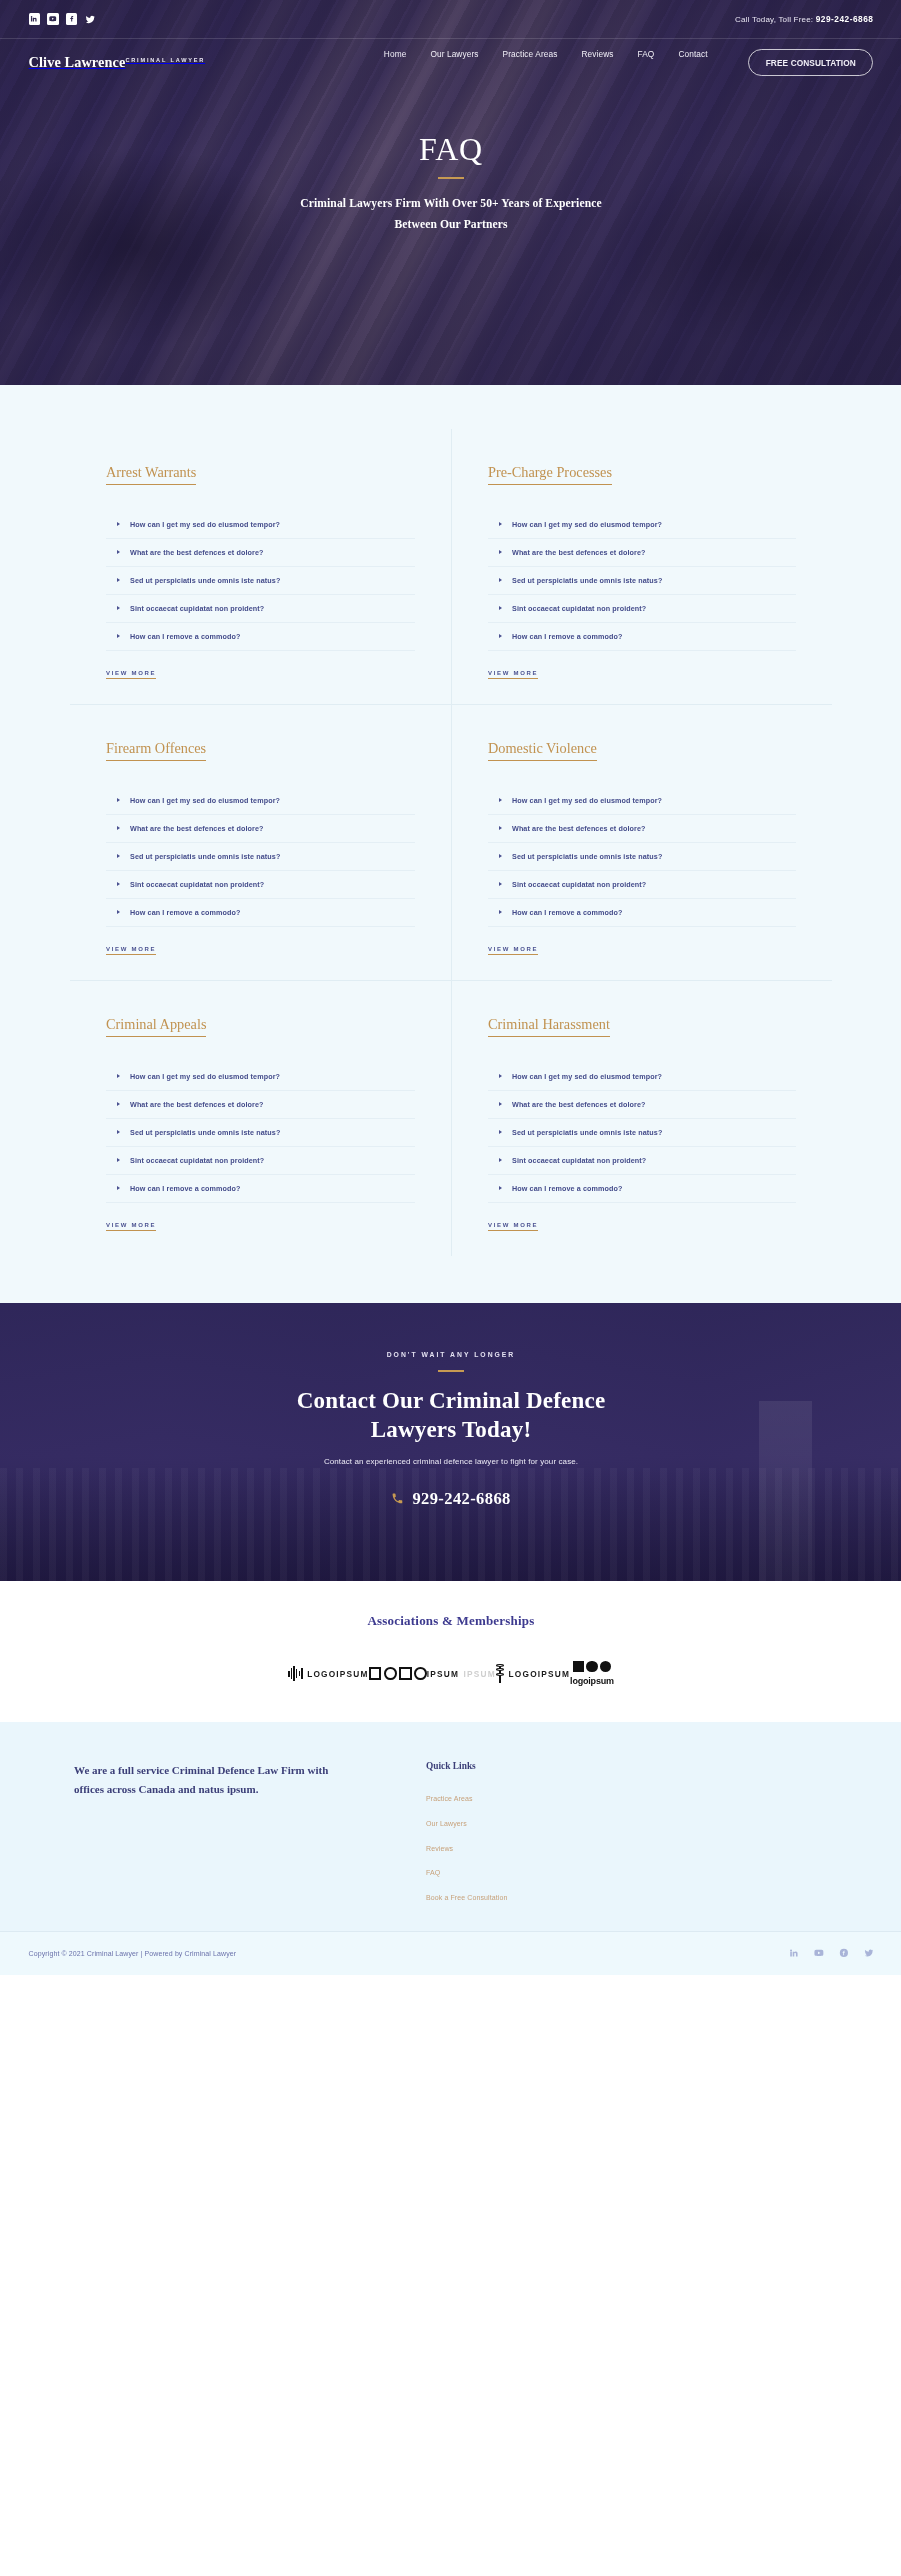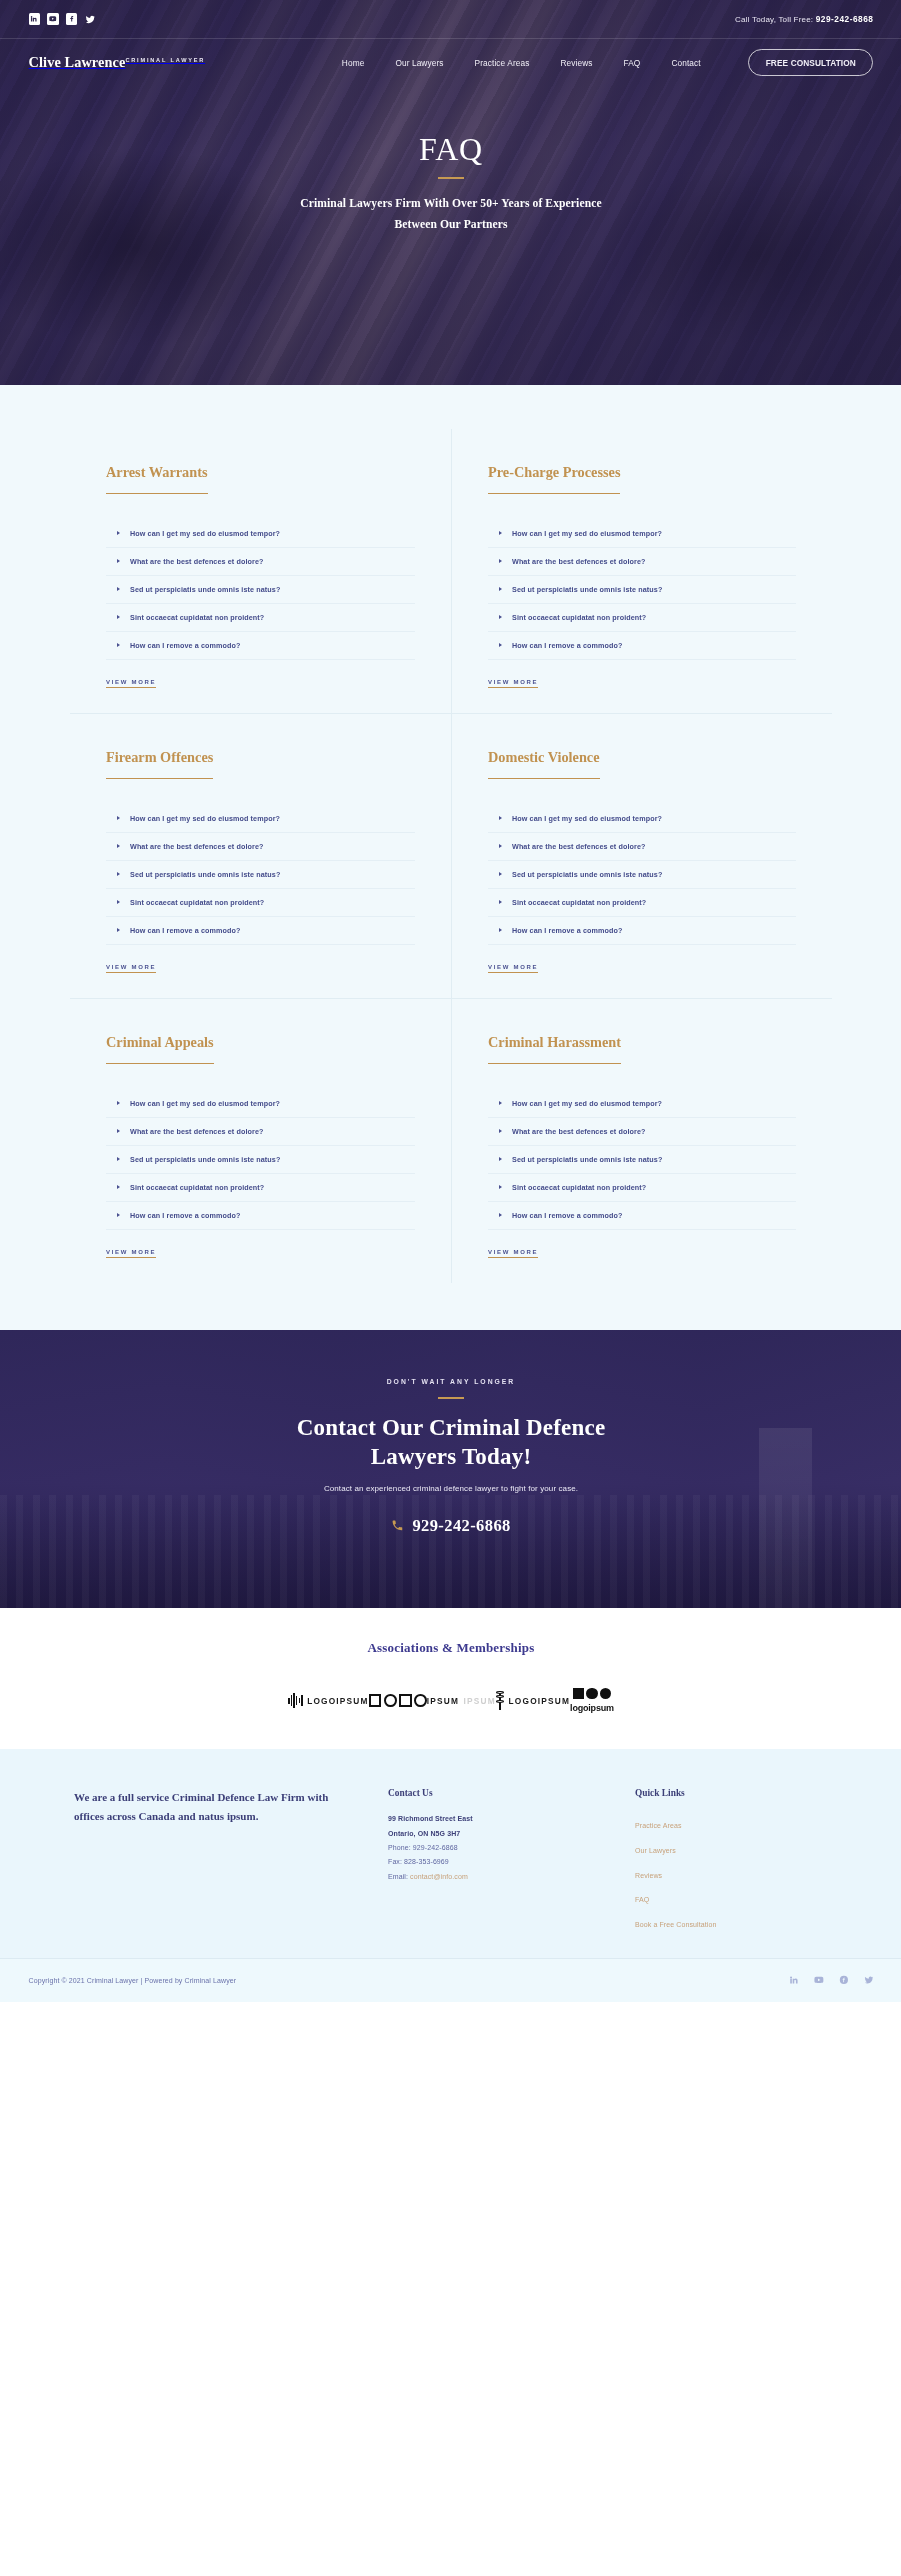--- a/index.html
+++ b/index.html
@@ -70,21 +70,21 @@
   }
   .brand { display:flex; flex-direction:row; justify-content:center; }
   .brand-name {
     font-family:"Liberation Serif", serif;
     font-weight:700; font-size:14.3px; color:#fff; line-height:1.05;
     letter-spacing:0.1px;
   }
   .brand-sub {
     font-size:5.6px; letter-spacing:1.8px; color:#ece9f5; margin-top:2.3px; font-weight:600;
   }
-  .nav { margin-left:auto; display:flex; align-items:center; gap:31px; }
+  .nav { margin-left:auto; display:flex; gap:24px; }
   .nav a {
     color:#f2f0f8; text-decoration:none; font-size:8.3px; letter-spacing:0.1px; white-space:nowrap;
   }
   .btn-consult {
     margin-left:16.5px;
     border:0.8px solid rgba(255,255,255,.75);
     border-radius:19.5px;
     padding:7.5px 16.5px;
     color:#fff; font-size:6.4px; letter-spacing:1.3px; font-weight:600;
     text-decoration:none; white-space:nowrap;
@@ -107,23 +107,23 @@
 
   
   .faq-section { background:#f1f9fc; padding:44px 0 47px; }
   .faq-wrap { width:762px; margin:0 auto; }
   .faq-grid { display:grid; grid-template-columns:1fr 1fr; }
   .faq-card { padding:35px 36px 25.5px 36px; position:relative; }
   .faq-card.bl { border-left:0.8px solid #e0edf3; }
   .faq-card.bb { border-bottom:0.8px solid #e0edf3; }
   .faq-title {
     font-family:"Liberation Serif", serif;
-    font-size:14.3px; font-weight:700; color:#c19250;
+    font-size:14.3px; font-weight:400; color:#c19250;
     border-bottom:1.1px solid #c19250;
-    display:inline-block; padding-bottom:12px;
+    display:inline-block; padding-bottom:3px;
     margin-bottom:25.5px;
   }
   .q-list { list-style:none; }
   .q-item {
     display:flex; align-items:center; gap:10.5px;
     padding:9px 0 9px 10.5px;
     border-bottom:0.8px solid #e4eff5;
     font-size:7.2px; font-weight:700; color:#434b8a; letter-spacing:0.1px;
   }
   .q-item:last-child { border-bottom:0.8px solid #e4eff5; }
@@ -529,31 +529,20 @@
 
     </div>
   </section>
 
   <footer class="footer">
     <div class="footer-inner">
       <div class="f-col-1">
         <p class="f-blurb">We are a full service Criminal Defence Law Firm with offices across Canada and natus ipsum.</p>
       </div>
 
-      <div class="f-col-2">
-        <div class="f-head">Contact Us</div>
-        <div class="f-line strong">99 Richmond Street East</div>
-        <div class="f-line strong">Ontario, ON N5G 3H7</div>
-        <div class="f-line">Phone: 929-242-6868</div>
-        <div class="f-line">Fax: 828-353-6969</div>
-        <div class="f-line">
-          <span>Email:</span>
-          <a href="#">contact@info.com</a>
-        </div>
-      </div>
 
       <div class="f-col-3">
         <div class="f-head">Quick Links</div>
         <ul class="f-links">
           <li><a href="#">Practice Areas</a></li>
           <li><a href="#">Our Lawyers</a></li>
           <li><a href="#">Reviews</a></li>
           <li><a href="#">FAQ</a></li>
           <li><a href="#">Book a Free Consultation</a></li>
         </ul>

